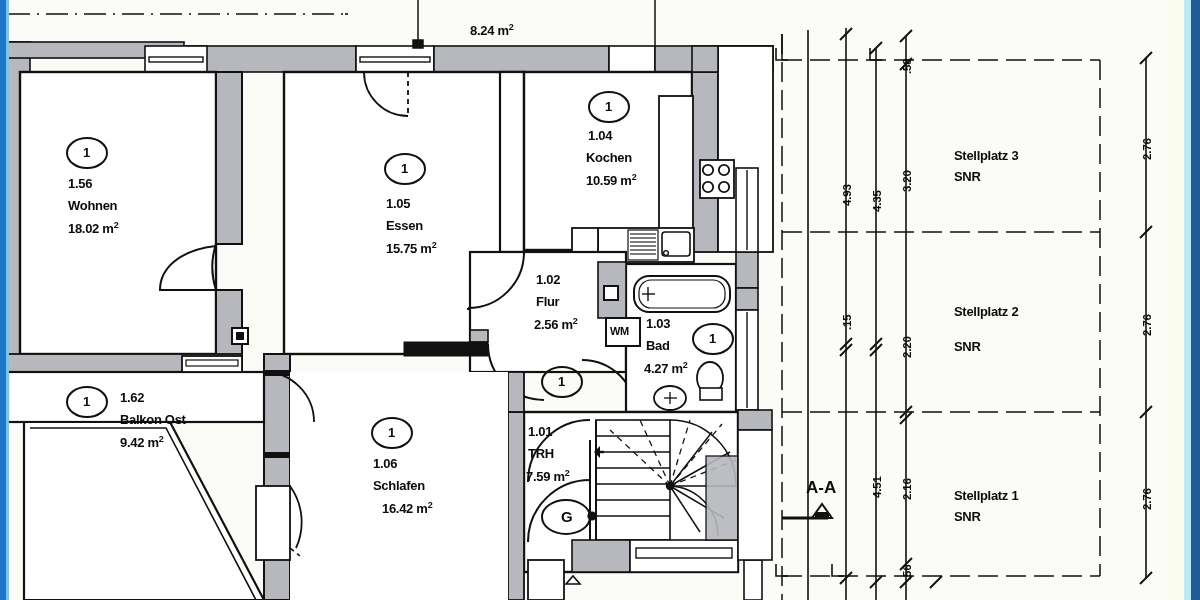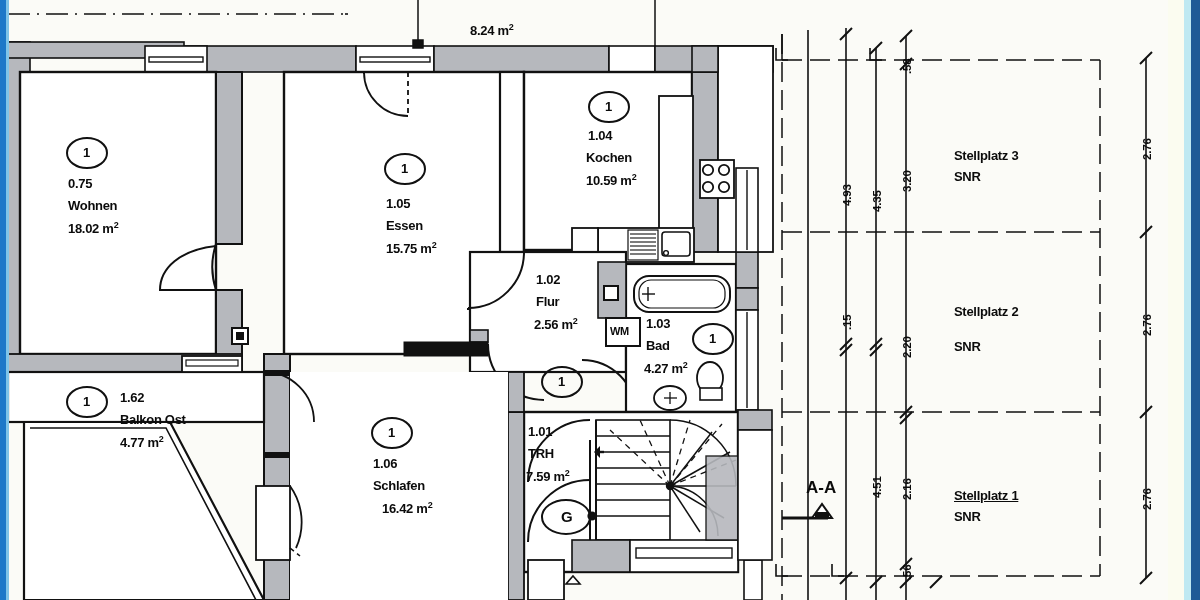--- a/index.html
+++ b/index.html
@@ -400,21 +400,21 @@
     <span>8.24</span>
     <span>m</span><span class="sup">2</span>
   </div>
 
   <div class="lbl" style="left:66px; top:136px;">
     <svg width="42" height="34">
         <ellipse cx="21" cy="17" rx="20" ry="15" fill="none" stroke="#111" stroke-width="2"></ellipse>
       </svg>
   </div>
   <div class="lbl circ-num" style="left:83px; top:145px;">1</div>
-  <div class="lbl room-num" style="left:68px; top:176px;">0.75</div>
+  <div class="lbl room-num" style="left:68px; top:176px;">1.56</div>
   <div class="lbl room-name" style="left:68px; top:198px;">Wohnen</div>
   <div class="lbl room-area" style="left:68px; top:220px;">
     <span>18.02</span> <span>m</span><span class="sup">2</span>
   </div>
 
   <div class="lbl" style="left:384px; top:152px;">
     <svg width="42" height="34">
         <ellipse cx="21" cy="17" rx="20" ry="15" fill="none" stroke="#111" stroke-width="2"></ellipse>
       </svg>
   </div>
@@ -459,21 +459,21 @@
 
   <div class="lbl" style="left:66px; top:385px;">
     <svg width="42" height="34">
         <ellipse cx="21" cy="17" rx="20" ry="15" fill="none" stroke="#111" stroke-width="2"></ellipse>
       </svg>
   </div>
   <div class="lbl circ-num" style="left:83px; top:394px;">1</div>
   <div class="lbl room-num" style="left:120px; top:390px;">1.62</div>
   <div class="lbl room-name" style="left:120px; top:412px;">Balkon Ost</div>
   <div class="lbl room-area" style="left:120px; top:434px;">
-    <span>4.77</span> <span>m</span><span class="sup">2</span>
+    <span>9.42</span> <span>m</span><span class="sup">2</span>
   </div>
 
   <div class="lbl" style="left:371px; top:416px;">
     <svg width="42" height="34">
         <ellipse cx="21" cy="17" rx="20" ry="15" fill="none" stroke="#111" stroke-width="2"></ellipse>
       </svg>
   </div>
   <div class="lbl circ-num" style="left:388px; top:425px;">1</div>
   <div class="lbl room-num" style="left:373px; top:456px;">1.06</div>
   <div class="lbl room-name" style="left:373px; top:478px;">Schlafen</div>
@@ -500,21 +500,21 @@
       </svg>
   </div>
   <div class="lbl g-lbl" style="left:561px; top:508px;">G</div>
 
   <div class="lbl park-lbl" style="left:954px; top:148px;">Stellplatz 3</div>
   <div class="lbl park-lbl" style="left:954px; top:169px;">SNR</div>
 
   <div class="lbl park-lbl" style="left:954px; top:304px;">Stellplatz 2</div>
   <div class="lbl park-lbl" style="left:954px; top:339px;">SNR</div>
 
-  <div class="lbl park-lbl" style="left:954px; top:488px;text-decoration:underline;">Stellplatz 1</div>
+  <div class="lbl park-lbl" style="left:954px; top:488px;">Stellplatz 1</div>
   <div class="lbl park-lbl" style="left:954px; top:509px;">SNR</div>
 
   <div class="lbl sect-lbl" style="left:806px; top:478px;">A-A</div>
 
   <div class="dim" style="left:841px; top:206px;">4.93</div>
   <div class="dim" style="left:841px; top:330px;">.15</div>
 
   <div class="dim" style="left:871px; top:212px;">4.35</div>
   <div class="dim" style="left:901px; top:358px;">2.20</div>
 

